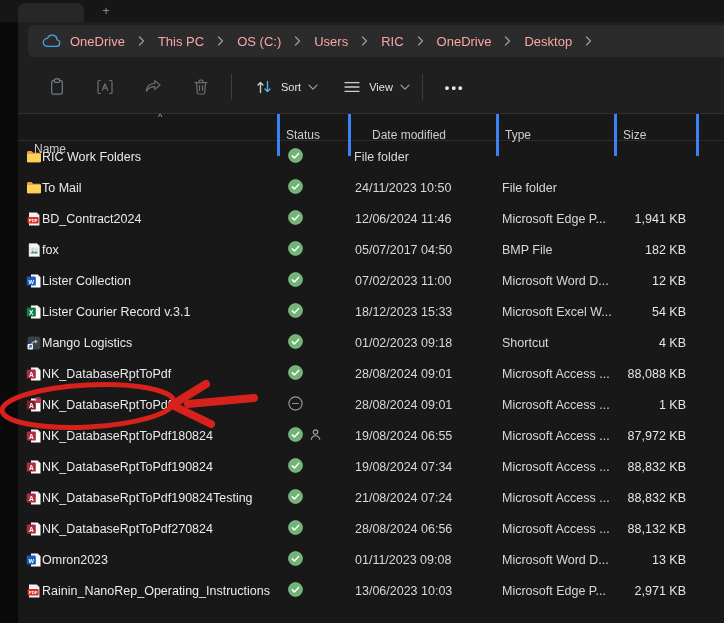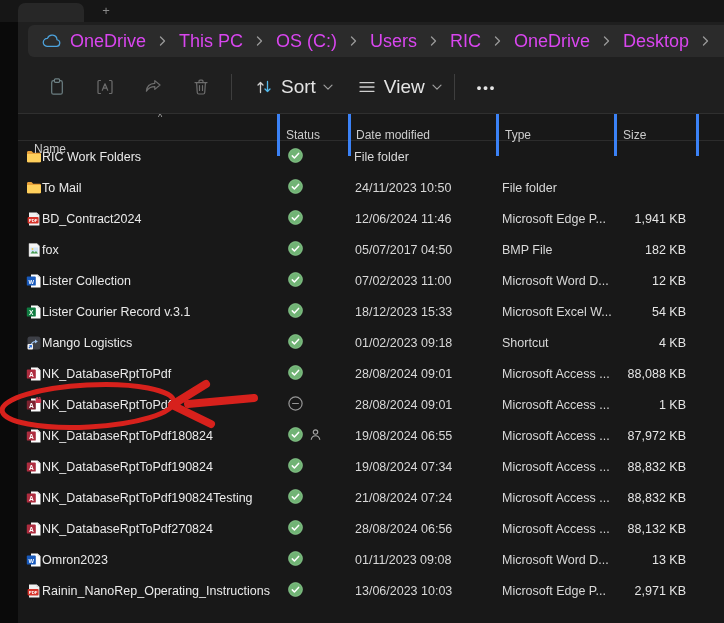--- a/index.html
+++ b/index.html
@@ -15,44 +15,44 @@
   
   .tabbar { position:relative; height:22px; background:#161616; z-index:4; }
   .tab-fragment { position:absolute; left:18px; top:3px; width:66px; height:19px; background:#272727; border-radius:7px 7px 0 0; }
   .newtab-btn { position:absolute; left:96px; top:2px; width:20px; height:18px; color:#8a8a8a; font-size:13px; line-height:18px; text-align:center; }
 
   
   .addressbar { position:relative; height:39px; background:#1f1f1f; z-index:2; }
   .crumb-pill { position:absolute; left:28px; right:-8px; top:3px; height:32px; background:#2b2b2b; border-radius:6px;
                 display:flex; align-items:center; padding-left:14px; gap:0; }
   .crumb-cloud { display:flex; align-items:center; margin-right:9px; }
-  .crumb { font-size:18px; color:#d946ef; white-space:nowrap; }
+  .crumb { font-size:13px; color:#fca5a5; white-space:nowrap; }
   .crumb-sep { display:flex; align-items:center; margin:0 12px; }
 
   
   .toolbar { position:relative; height:53px; background:#1f1f1f; border-bottom:1px solid #2f2f2f; display:flex; align-items:center; padding-left:39px; z-index:2; }
   .tb-btn { width:36px; height:36px; display:flex; align-items:center; justify-content:center; border-radius:4px; margin-right:12px; }
   .tb-divider { width:1px; height:26px; background:#3e3e3e; margin:0 10px 0 0; }
   .tb-group { display:flex; align-items:center; gap:7px; padding:0 12px; height:36px; border-radius:4px; }
-  .tb-label { font-size:19px; color:#e4e4e4; }
+  .tb-label { font-size:11px; color:#e4e4e4; }
   .tb-more { font-size:13px; color:#e4e4e4; letter-spacing:2px; padding:0 12px; font-weight:bold; }
 
   
   .list { position:relative; z-index:1; }
   .list-header {
     height:27px; margin-left:18px; display:grid;
     grid-template-columns:259px 71px 148px 118px 82px 1fr;
     align-items:center; font-size:12px; color:#cccccc;
     border-bottom:1px solid #2c2c2c; position:relative;
   }
   .list-header .hcell { height:100%; display:flex; align-items:center; }
   .list-header .hcell + .hcell { border-left:3px solid #3b82f6; }
   .h-name { padding-left:16px;margin-top:28px; }
   .h-status,.h-type,.h-size { padding-left:6px; }
-  .h-date { padding-left:5px; }
+  .h-date { padding-left:21px; }
   .sort-caret { position:absolute; left:140px; top:-2px; font-size:9px; color:#b0b0b0; }
 
   .row {
     height:31px; margin-left:18px; display:grid;
     grid-template-columns:259px 71px 148px 118px 82px 1fr;
     align-items:center; font-size:12.5px;
   }
   .cell-name { display:flex; align-items:center; padding-left:8px; overflow:hidden; }
   .ficon { width:16px; height:16px; flex:0 0 16px; display:flex; }
   .fname { white-space:nowrap; color:#eaeaea; }

